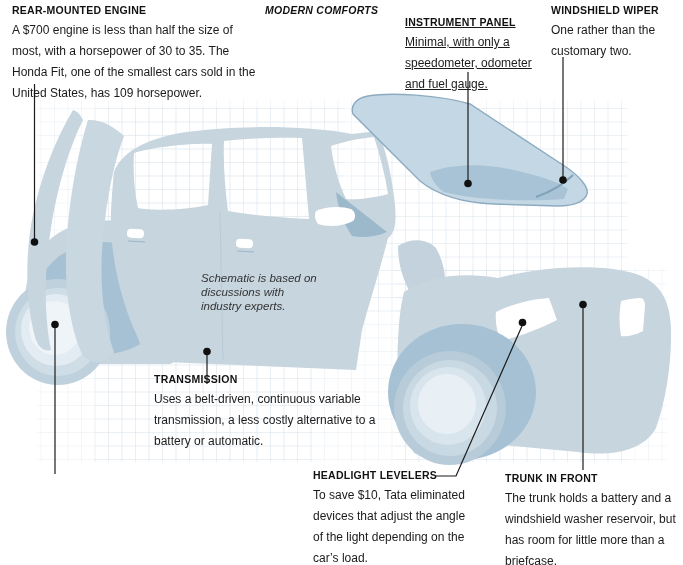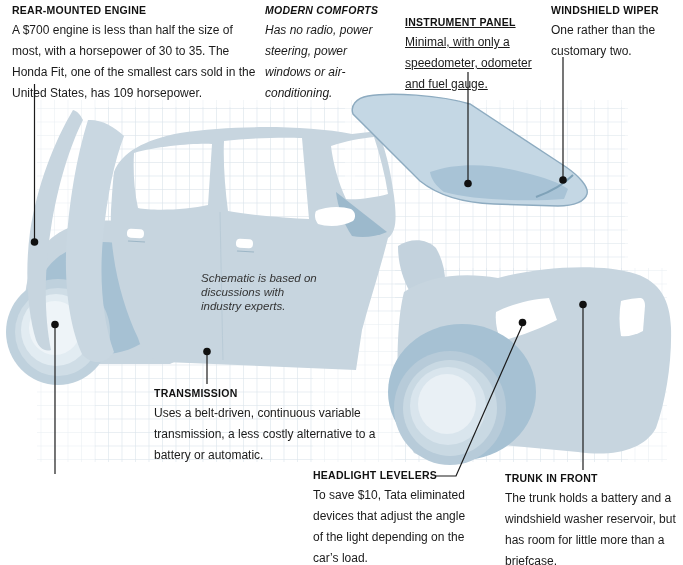--- a/index.html
+++ b/index.html
@@ -108,36 +108,35 @@
     </g>
   </svg>
 
   <div class="callout" style="left:12px;top:4px;width:250px;">
     <h3>REAR-MOUNTED ENGINE</h3>
     <p>A $700 engine is less than half the size of most, with a horsepower of 30 to 35. The Honda Fit, one of the smallest cars sold in the United States, has 109 horsepower.</p>
   </div>
 
   <div class="callout" style="left:265px;top:4px;width:126px;font-style:italic;">
     <h3>MODERN COMFORTS</h3>
-    <p>Has no radio, power steering, power windows or air-conditioning.</p>
   </div>
 
   <div class="callout" style="left:405px;top:16px;width:150px;text-decoration:underline;">
     <h3>INSTRUMENT PANEL</h3>
     <p>Minimal, with only a speedometer, odometer and fuel gauge.</p>
   </div>
 
   <div class="callout" style="left:551px;top:4px;width:128px;">
     <h3>WINDSHIELD WIPER</h3>
     <p>One rather than the customary two.</p>
   </div>
 
   <div class="note" style="left:201px;top:271px;width:120px;">Schematic is based on discussions with industry experts.</div>
 
-  <div class="callout" style="left:154px;top:387px;width:248px;">
+  <div class="callout" style="left:154px;top:373px;width:248px;">
     <h3>TRANSMISSION</h3>
     <p>Uses a belt-driven, continuous variable transmission, a less costly alternative to a battery or automatic.</p>
   </div>
 
 
   <div class="callout" style="left:313px;top:469px;width:158px;">
     <h3>HEADLIGHT LEVELERS</h3>
     <p>To save $10, Tata eliminated devices that adjust the angle of the light depending on the car’s load.</p>
   </div>
 

